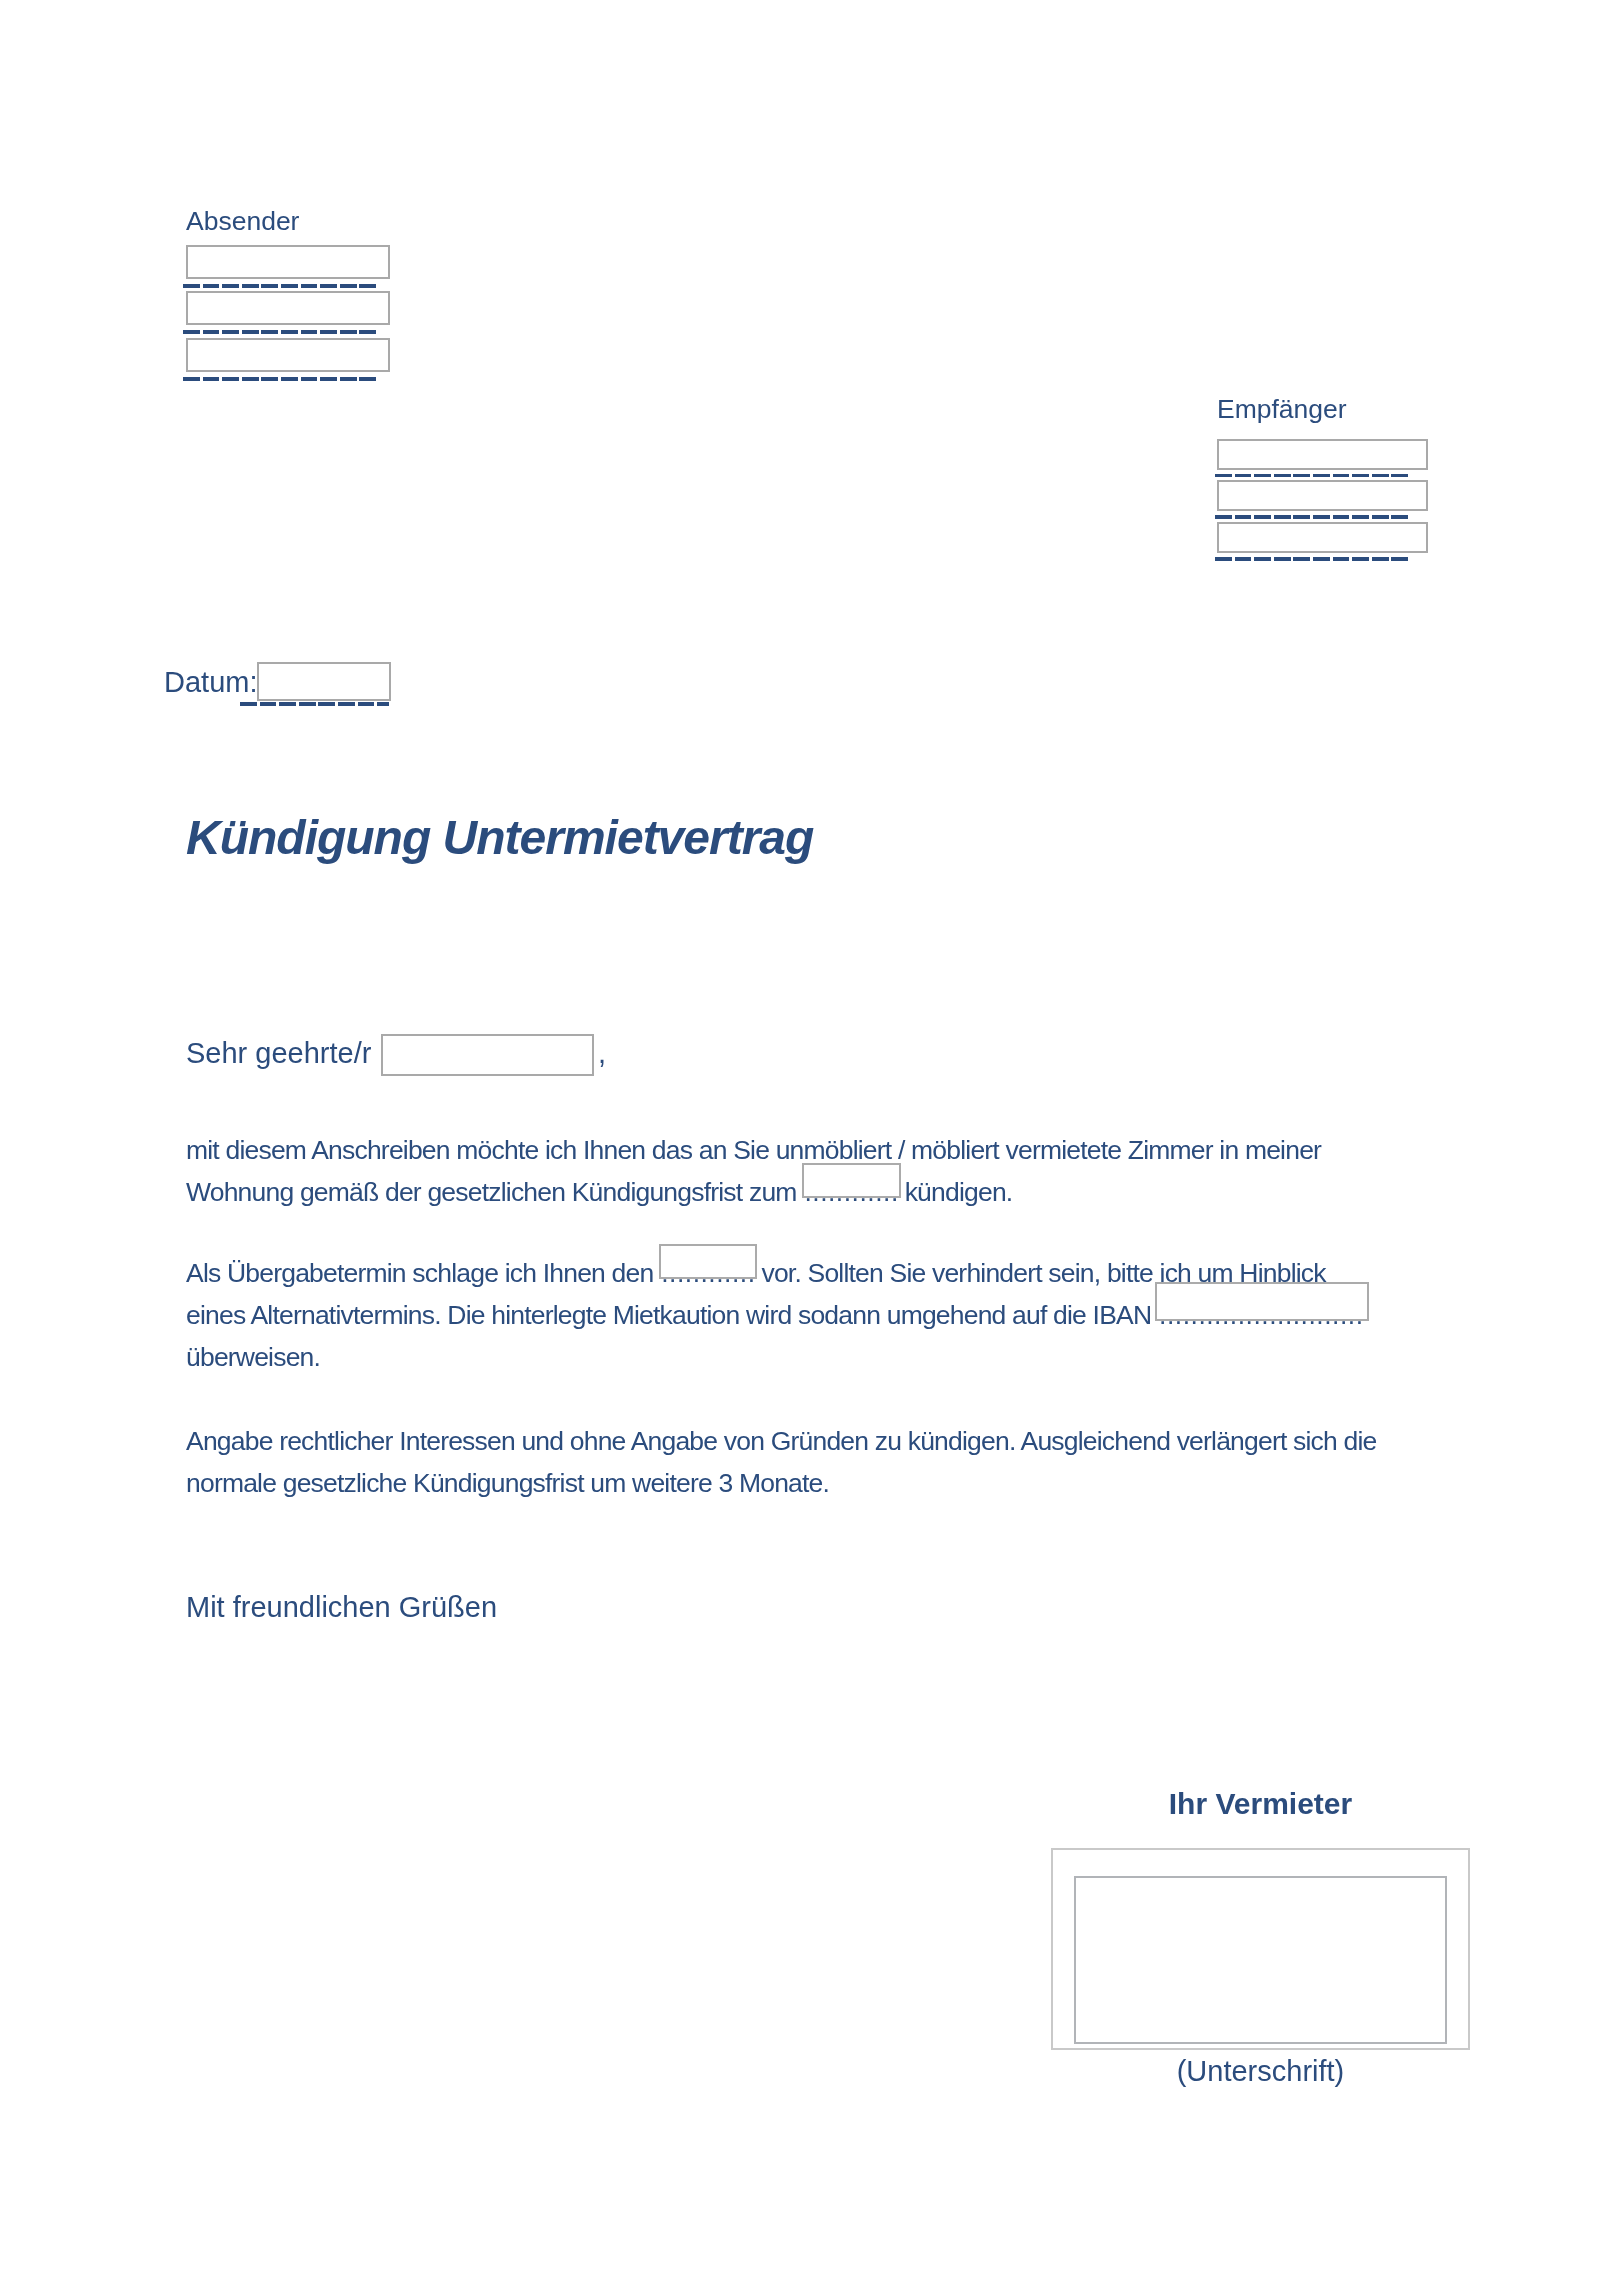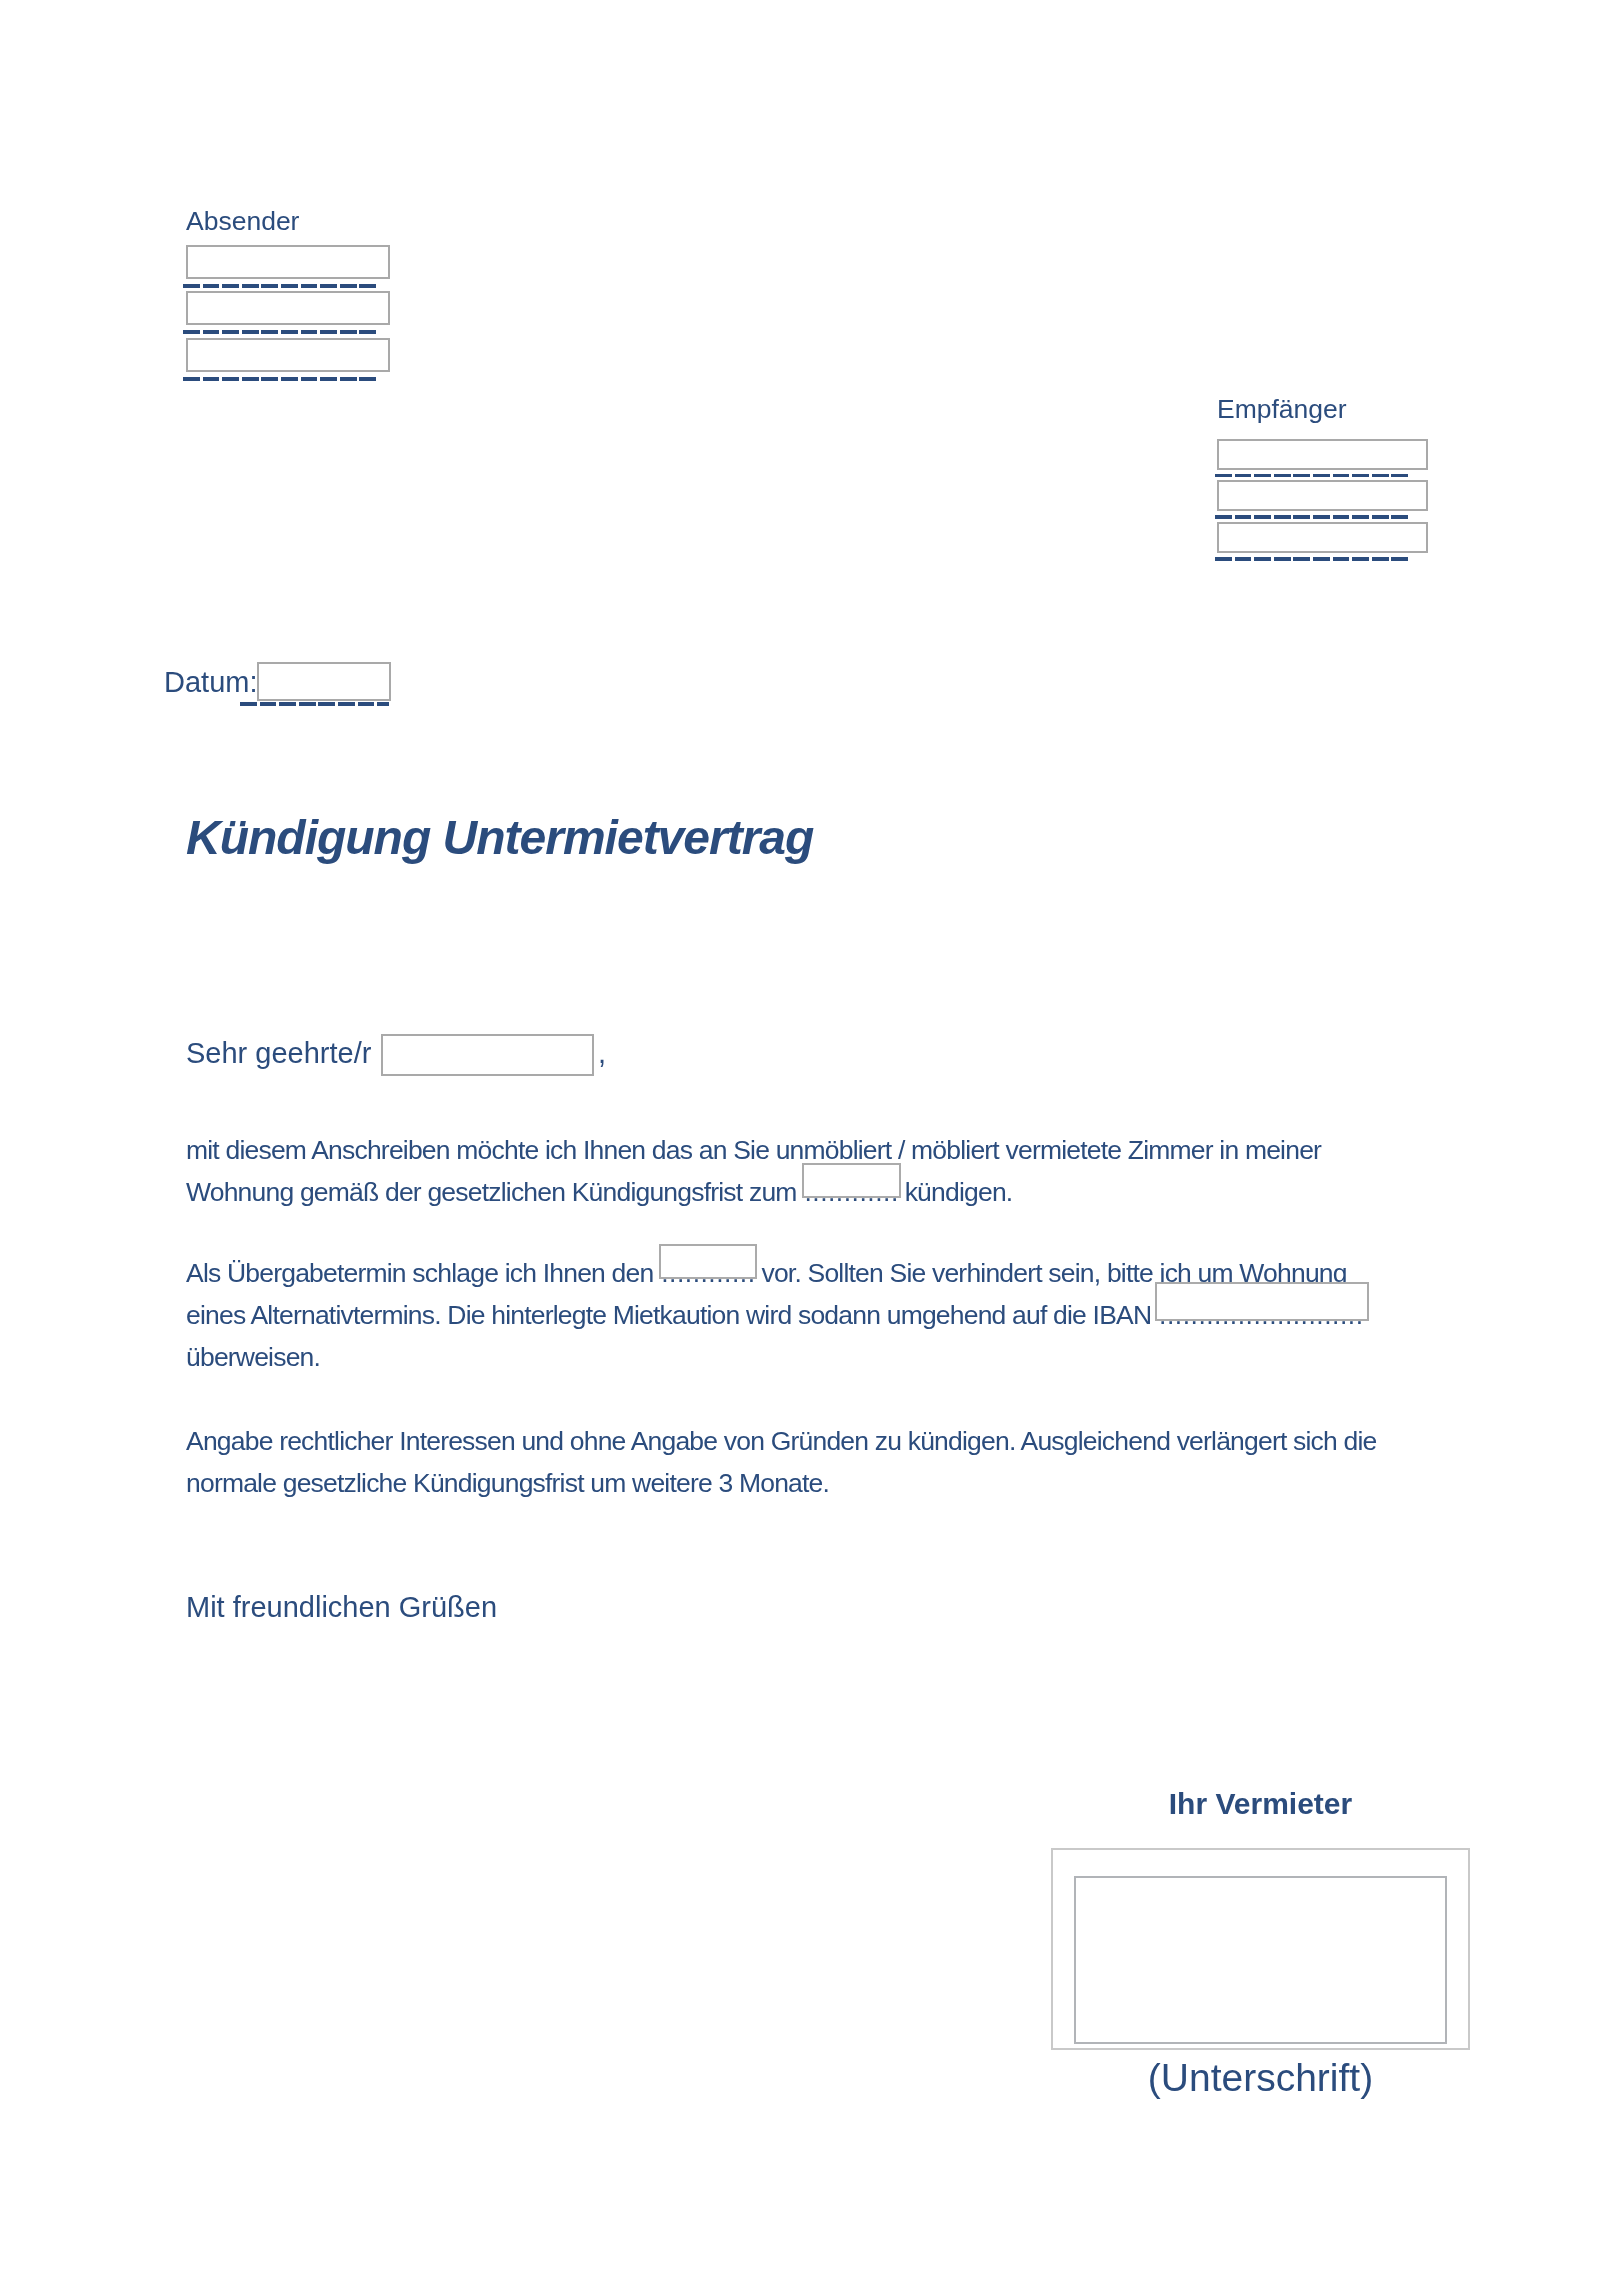--- a/index.html
+++ b/index.html
@@ -97,21 +97,21 @@
   .signature-outer {
     margin-top: 26.5px; width: 419px; height: 202px;
     border: 2px solid #c9c9c9; background: #fff;
     padding-top: 26.5px;
   }
   .signature-inner {
     margin: 0 auto; width: 373px; height: 168px;
     border: 2.9px solid #b1b4b8; background: #fff;
   }
   .signature-caption {
-    margin-top: 9px; text-align: center; font-size: 39px; line-height: 37px;
+    margin-top: 3px; text-align: center; font-size: 29px; line-height: 37px;
   }
 </style>
 </head>
 <body>
 
 <div class="page">
 
   <div class="sender-block">
     <div class="section-label">Absender</div>
     <div class="input-box"></div>
@@ -145,21 +145,21 @@
   </div>
 
   <div class="letter-body">
 
     <p class="para para-gap">
       <span>mit diesem Anschreiben möchte ich Ihnen das an Sie unmöbliert / möbliert vermietete Zimmer in meiner</span><br>
       <span>Wohnung gemäß der gesetzlichen Kündigungsfrist zum</span><span class="blank"><span class="blank-box small"></span><span class="dots">............</span></span><span>kündigen.</span>
     </p>
 
     <p class="para">
-      <span>Als Übergabetermin schlage ich Ihnen den</span><span class="blank"><span class="blank-box small"></span><span class="dots">............</span></span><span>vor. Sollten Sie verhindert sein, bitte ich um Wohnung</span><br>
+      <span>Als Übergabetermin schlage ich Ihnen den</span><span class="blank"><span class="blank-box small"></span><span class="dots">............</span></span><span>vor. Sollten Sie verhindert sein, bitte ich um Hinblick</span><br>
       <span>eines Alternativtermins. Die hinterlegte Mietkaution wird sodann umgehend auf die IBAN</span><span class="blank"><span class="blank-box large"></span><span class="dots">..........................</span></span><br>
       <span>überweisen.</span>
     </p>
 
     <p class="para">
       <br>
       <span>Angabe rechtlicher Interessen und ohne Angabe von Gründen zu kündigen. Ausgleichend verlängert sich die</span><br>
       <span>normale gesetzliche Kündigungsfrist um weitere 3 Monate.</span>
     </p>
 

